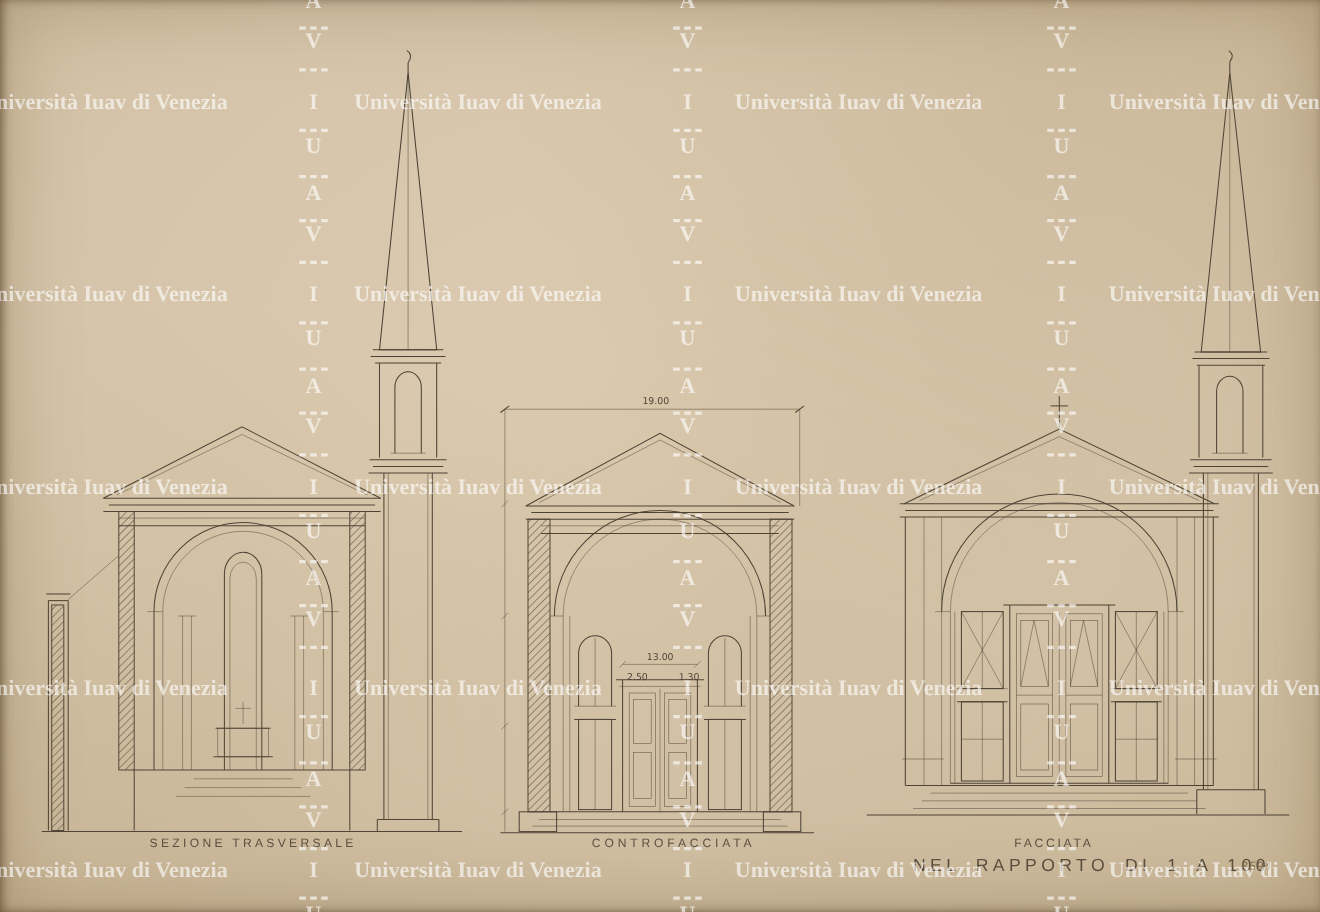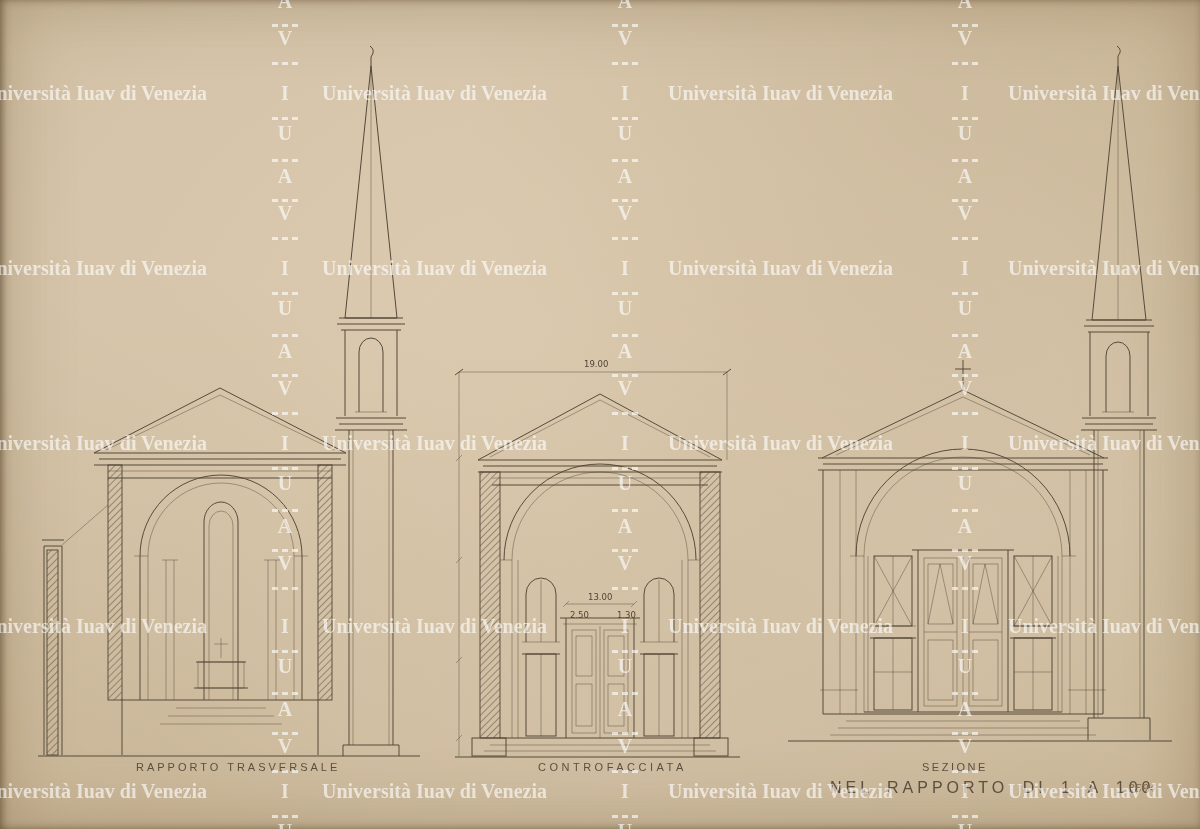--- a/index.html
+++ b/index.html
@@ -280,23 +280,23 @@
         <line x1="1144" y1="430" x2="1144" y2="718"></line>
         <line class="thin" x1="1098" y1="430" x2="1098" y2="718"></line>
         <line class="thin" x1="1140" y1="430" x2="1140" y2="718"></line>
         <line x1="1088" y1="718" x2="1150" y2="718"></line>
         <line x1="1088" y1="718" x2="1088" y2="740"></line>
         <line x1="1150" y1="718" x2="1150" y2="740"></line>
       </g>
     </g>
   </svg>
 
-  <div class="cap" id="cap-sezione">RAPPORTO TRASVERSALE</div>
+  <div class="cap" id="cap-sezione">SEZIONE TRASVERSALE</div>
   <div class="cap" id="cap-controfacciata">CONTROFACCIATA</div>
-  <div class="cap" id="cap-facciata">SEZIONE</div>
+  <div class="cap" id="cap-facciata">FACCIATA</div>
   <div class="cap" id="cap-rapporto">NEL RAPPORTO DI 1 A 100</div>
   <div class="cap" id="sheet-no">3594</div>
 
   <div class="wm-layer" id="wm-layer">
       <div class="wm-letter" style="left: 285px; top: -10px; color: rgba(255, 255, 255, 0.62);">A</div>
       <div class="wm-letter" style="left: 285px; top: 27px; color: rgba(255, 255, 255, 0.62);">V</div>
       <div class="wm-dash" style="left: 285px; top: 24px; border-top-color: rgba(255, 255, 255, 0.62);"></div>
       <div class="wm-dash" style="left: 285px; top: 62px; border-top-color: rgba(255, 255, 255, 0.62);"></div>
       <div class="wm-letter" style="left: 625px; top: -10px; color: rgba(255, 255, 255, 0.62);">A</div>
       <div class="wm-letter" style="left: 625px; top: 27px; color: rgba(255, 255, 255, 0.62);">V</div>

